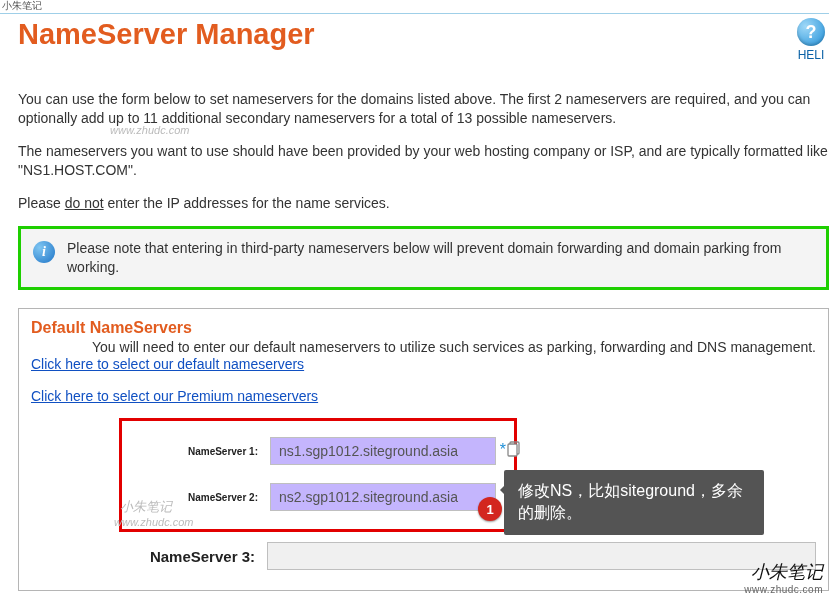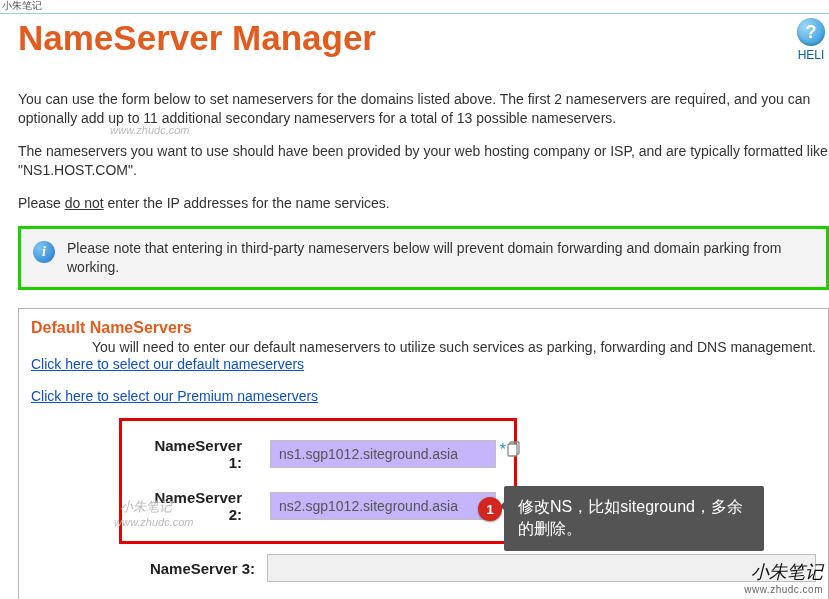--- a/index.html
+++ b/index.html
@@ -1,38 +1,38 @@
 <!DOCTYPE html>
 <html><head>
 <meta charset="utf-8">
 <style>
   * { box-sizing: border-box; margin: 0; padding: 0; }
   body { font-family: Arial, Helvetica, sans-serif; font-size: 14px; color: #333; background: #fff; width: 829px; height: 599px; overflow: hidden; position: relative; }
   .page { padding: 0 0 0 18px; }
   .title-row { display: flex; align-items: flex-start; justify-content: space-between; padding-top: 18px; }
-  h1 { font-size: 35px; font-weight: bold; color: #e25c1f; letter-spacing: 0; }
+  h1 { font-size: 29px; font-weight: bold; color: #e25c1f; letter-spacing: 0; }
   .help-col { text-align: center; margin-right: 0; padding-right: 4px; color: #0a61a6; font-size: 12px; }
   .help-icon { width: 28px; height: 28px; border-radius: 50%; background: radial-gradient(circle at 30% 30%, #9fd8f7, #1f8fd8); display: inline-flex; align-items: center; justify-content: center; color: #fff; font-weight: bold; font-size: 18px; margin-bottom: 2px; box-shadow: inset 0 -2px 3px rgba(0,0,0,.2);}
   .intro { margin-top: 28px; font-size: 14px; line-height: 1.35; color: #333; }
   .intro p { margin-bottom: 14px; }
   .underline { text-decoration: underline; }
   .info-box { border: 3px solid #1ecf00; background: #f4f4f4; padding: 10px 14px 10px 12px; margin: 12px 0 18px 0; display: flex; align-items: flex-start; gap: 12px; }
   .info-icon { width: 22px; height: 22px; border-radius: 50%; background: radial-gradient(circle at 30% 30%, #7fc6f2, #1e74c7); color: #fff; font-style: italic; font-family: Georgia, serif; font-weight: bold; display: inline-flex; align-items: center; justify-content: center; flex: 0 0 auto; margin-top: 2px; font-size: 14px;}
   .info-text { font-size: 14px; line-height: 1.35; }
   .panel { border: 1px solid #b5b5b5; margin-right: 0; }
   .panel-head { background: #e8e8e8; border-bottom: 1px solid #b5b5b5; padding: 6px 10px; font-weight: bold; font-size: 14px; color: #222; }
   .panel-body { padding: 10px 12px 20px 12px; }
   .subhead { color: #e25c1f; font-weight: bold; font-size: 16px; margin-bottom: 2px; }
   .subtext { font-size: 14px; margin-bottom: 1px; text-align: right; }
   a.link { color: #1050c2; text-decoration: underline; cursor: pointer; font-size: 14px; margin-top: 40px; }
   .link-block { margin-top: 16px; margin-bottom: 10px; }
   .ns-form { margin-top: 14px; margin-left: 88px; width: 398px; border: 3px solid #e20000; padding: 16px 18px 18px 18px; position: relative; }
   .ns-row { display: flex; align-items: center; margin-bottom: 18px; position: relative; }
   .ns-row:last-child { margin-bottom: 0; }
-  .ns-label { width: 130px; text-align: right; font-weight: bold; font-size: 15px; color: #222; padding-right: 28px; }
+  .ns-label { width: 130px; text-align: right; font-weight: bold; font-size: 10px; color: #222; padding-right: 12px; }
   .ns-input { flex: 1; height: 28px; border: 1px solid #bfbfbf; background: #c4b5fd; padding: 0 8px; font-size: 14px; color: #555; }
   .field-icon { position: absolute; right: -28px; top: 2px; width: 20px; height: 20px; display: inline-flex; align-items: center; justify-content: center; color: #888; font-size: 14px; }
   .req-star { position: absolute; right: -10px; top: 4px; color: #1f8fd8; font-size: 16px; }
   .ns-row3 { display: flex; align-items: center; margin-top: 10px; margin-left: 106px; }
   .ns-row3 .ns-label { width: 130px; text-align: right; font-weight: bold; font-size: 15px; padding-right: 12px; }
   .ns-row3 .ns-input { width: 228px; height: 28px; border: 1px solid #bfbfbf; background: #f0f0f0; padding: 0 8px; font-size: 14px; }
   .badge-1 { position: absolute; width: 24px; height: 24px; border-radius: 50%; background: #d3261f; color: #fff; display: inline-flex; align-items: center; justify-content: center; font-size: 13px; font-weight: bold; box-shadow: 0 1px 2px rgba(0,0,0,.4); z-index: 5; }
   .callout { position: absolute; background: #545454; color: #fff; font-size: 16px; padding: 10px 14px; border-radius: 2px; line-height: 1.4; z-index: 4; }
   .callout::before { content: ""; position: absolute; left: -10px; top: 14px; border: 6px solid transparent; border-right-color: #545454; }
   .watermark { position: absolute; color: #bbb; font-size: 11px; font-style: italic; pointer-events: none; }
@@ -103,21 +103,21 @@
         <div class="ns-label">NameServer 3:</div>
         <input class="ns-input" type="text" value="" style="">
       </div>
 
     </div>
   </div>
 
 </div>
 
 <span class="badge-1" style="left:478px; top:497px;">1</span>
-<div class="callout" style="left:504px; top:486px; width:260px;">修改NS，比如siteground，多余的删除。</div>
+<div class="callout" style="left:504px; top:470px; width:260px;">修改NS，比如siteground，多余的删除。</div>
 
 <span class="watermark" style="left:110px; top:124px;">www.zhudc.com</span>
 <span class="watermark" style="left:120px; top:498px; font-size:13px;">小朱笔记</span>
 <span class="watermark" style="left:114px; top:516px;">www.zhudc.com</span>
 
 <div class="footer-mark">
   <div class="cn">小朱笔记</div>
   <div class="url">www.zhudc.com</div>
 </div>
 

